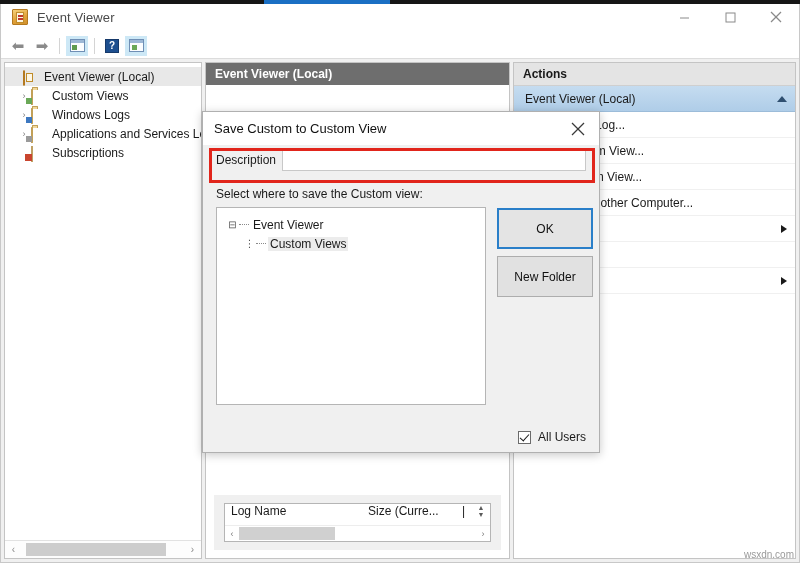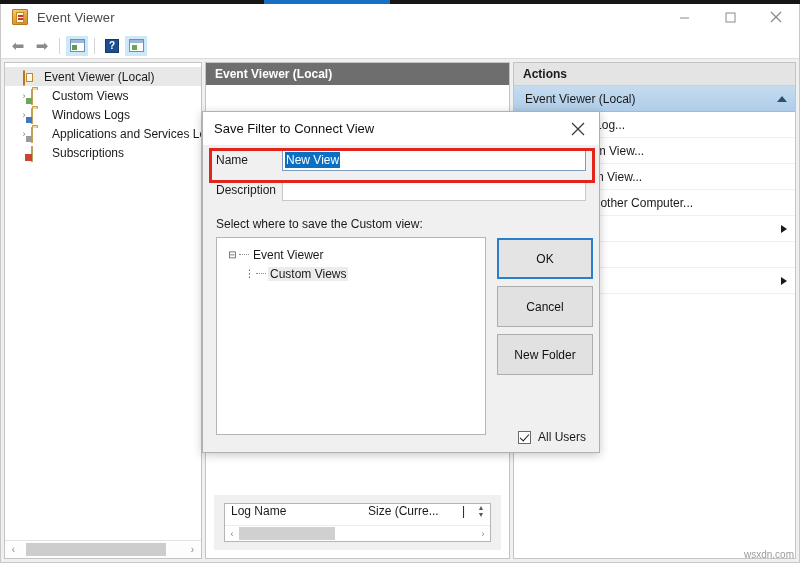--- a/index.html
+++ b/index.html
@@ -804,38 +804,32 @@
         <span>Help</span>
         <span class="sub-arrow"></span>
       </div>
     </div>
 
   </div>
 </div>
 
 <div id="save-dialog">
   <div class="dlg-title">
-    <span class="dlg-title-text">Save Filter to Connect View</span>
+    <span class="dlg-title-text">Save Custom to Custom View</span>
     <span class="dlg-close">
       <svg width="14" height="14" viewBox="0 0 14 14">
           <line x1="1" y1="1" x2="13" y2="13" stroke="#3a3a3a" stroke-width="1.2"></line>
           <line x1="13" y1="1" x2="1" y2="13" stroke="#3a3a3a" stroke-width="1.2"></line>
         </svg>
     </span>
   </div>
   <div class="dlg-body">
 
     <div class="red-box"></div>
 
-    <div class="field-row">
-      <div class="field-label">Name</div>
-      <div class="field-input">
-        <span class="sel-text">New View</span>
-      </div>
-    </div>
 
     <div class="field-row">
       <div class="field-label">Description</div>
       <div class="field-input plain">
         <span></span>
       </div>
     </div>
 
     <div class="save-label">Select where to save the Custom view:</div>
 
@@ -847,21 +841,20 @@
           <span class="dt-label">Event Viewer</span>
         </div>
         <div class="dt-row child">
           <span class="dt-exp">⋮</span>
           <span class="dt-dash"></span>
           <span class="dt-label">Custom Views</span>
         </div>
       </div>
       <div class="dlg-buttons">
         <div class="dlg-btn default">OK</div>
-        <div class="dlg-btn">Cancel</div>
         <div class="dlg-btn">New Folder</div>
       </div>
     </div>
 
     <div class="allusers-row">
       <span class="cbox checked"></span>
       <span>All Users</span>
     </div>
 
   </div>

